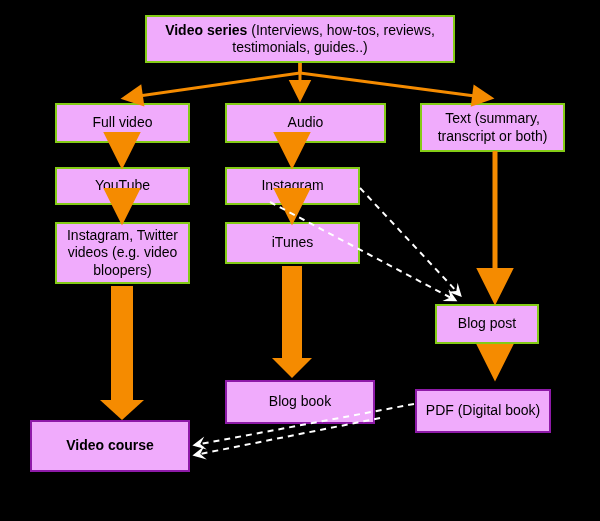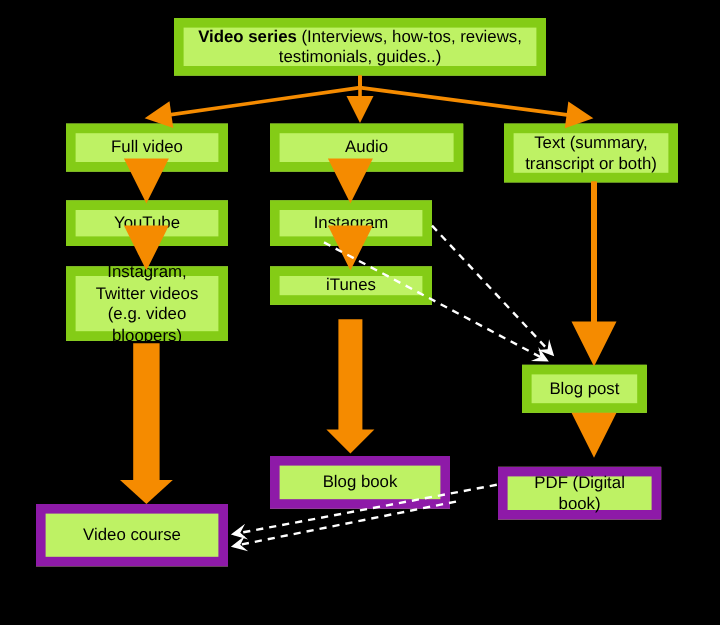--- a/index.html
+++ b/index.html
@@ -1,19 +1,19 @@
 <!DOCTYPE html>
 <html><head>
 <meta charset="utf-8">
 <style>
   html,body{margin:0;padding:0}
   body{width:600px;height:521px;background:#000;font-family:Arial,Helvetica,sans-serif;position:relative;overflow:hidden}
-  .box{position:absolute;background:#bef264;border:8px solid #84cc16;display:flex;align-items:center;justify-content:center;text-align:center;padding:4px 8px;box-sizing:border-box;font-size:14px;color:#000;line-height:1.25}
+  .box{position:absolute;background:#f0abfc;border:2px solid #84cc16;display:flex;align-items:center;justify-content:center;text-align:center;padding:4px 8px;box-sizing:border-box;font-size:14px;color:#000;line-height:1.25}
   .box.purple{border-color:#8e1aa8}
-  .bold{font-weight:400}
+  .bold{font-weight:700}
   svg.arrows{position:absolute;left:0;top:0;width:600px;height:521px;pointer-events:none}
 </style>
 </head>
 <body>
 
 <div class="box" style="left:145px;top:15px;width:310px;height:48px">
   <span><b>Video series</b><span> (Interviews, how-tos, reviews, testimonials, guides..)</span></span>
 </div>
 
 <div class="box" style="left:55px;top:103px;width:135px;height:40px">
@@ -25,21 +25,21 @@
 <div class="box" style="left:55px;top:222px;width:135px;height:62px">
   <span>Instagram, Twitter videos (e.g. video bloopers)</span>
 </div>
 
 <div class="box" style="left:225px;top:103px;width:161px;height:40px">
   <span>Audio</span>
 </div>
 <div class="box" style="left:225px;top:167px;width:135px;height:38px">
   <span>Instagram</span>
 </div>
-<div class="box" style="left:225px;top:222px;width:135px;height:32px">
+<div class="box" style="left:225px;top:222px;width:135px;height:42px">
   <span>iTunes</span>
 </div>
 
 <div class="box" style="left:420px;top:103px;width:145px;height:49px">
   <span>Text (summary, transcript or both)</span>
 </div>
 <div class="box" style="left:435px;top:304px;width:104px;height:40px">
   <span>Blog post</span>
 </div>
 

